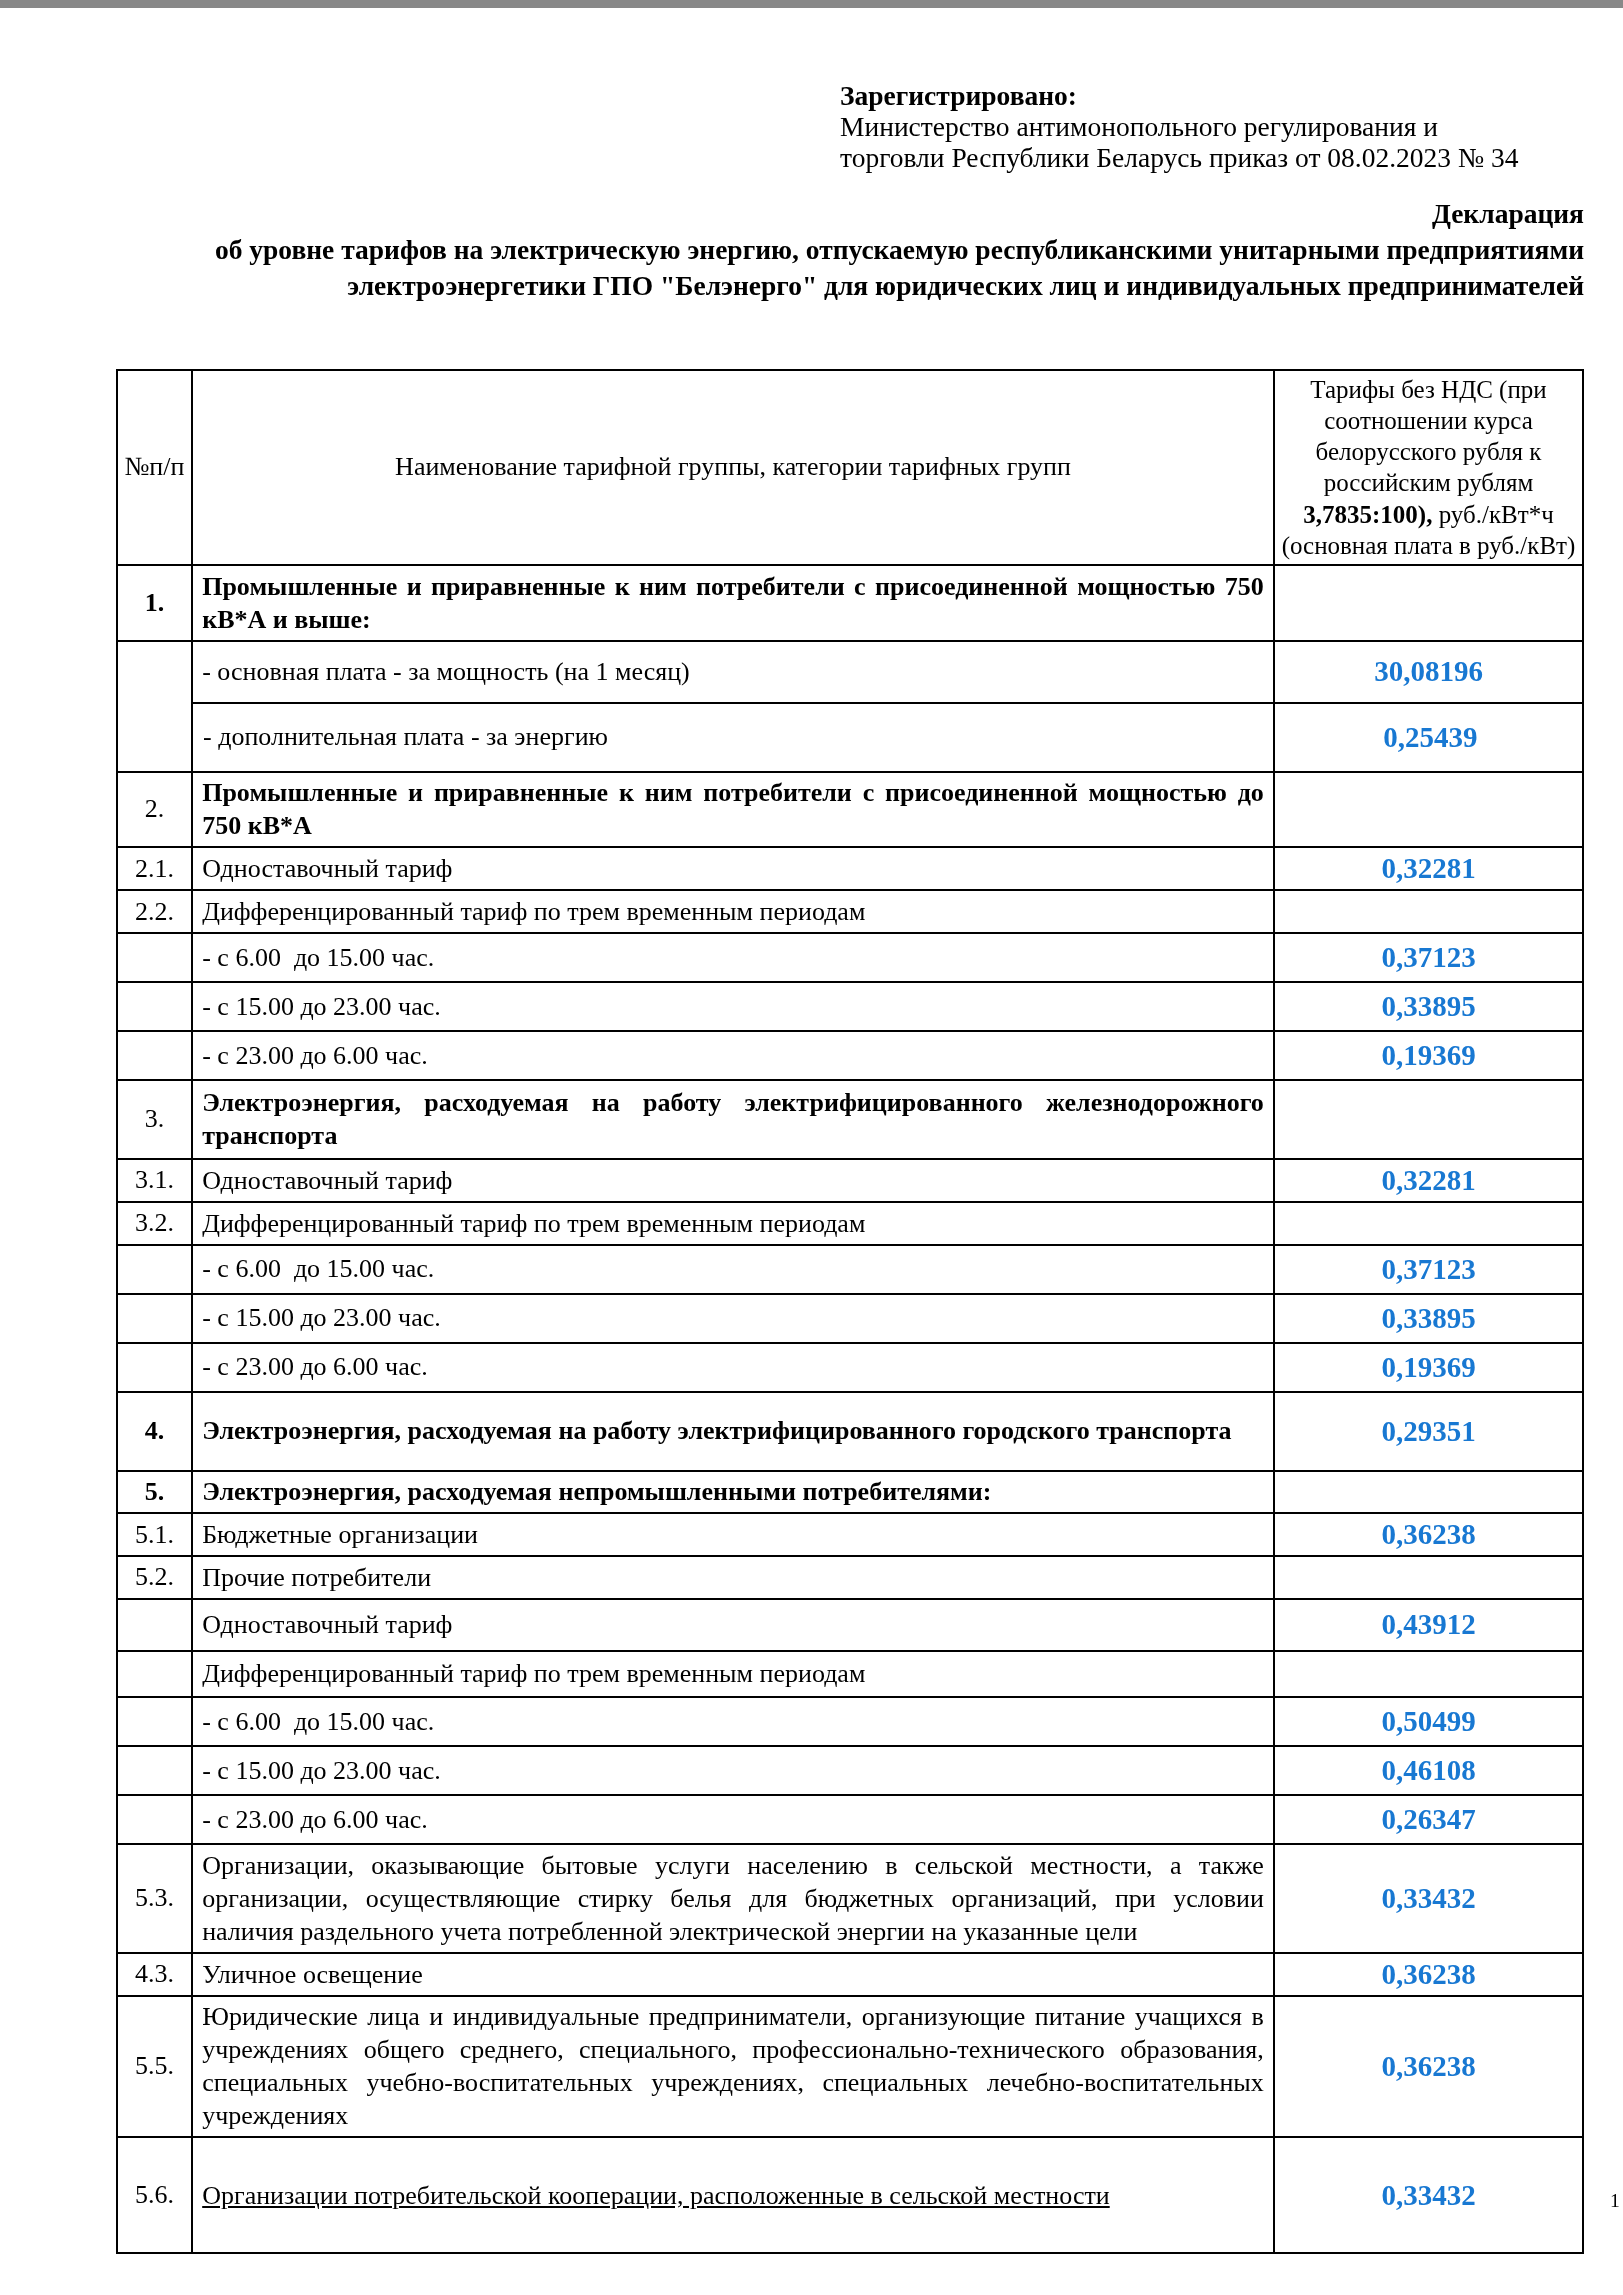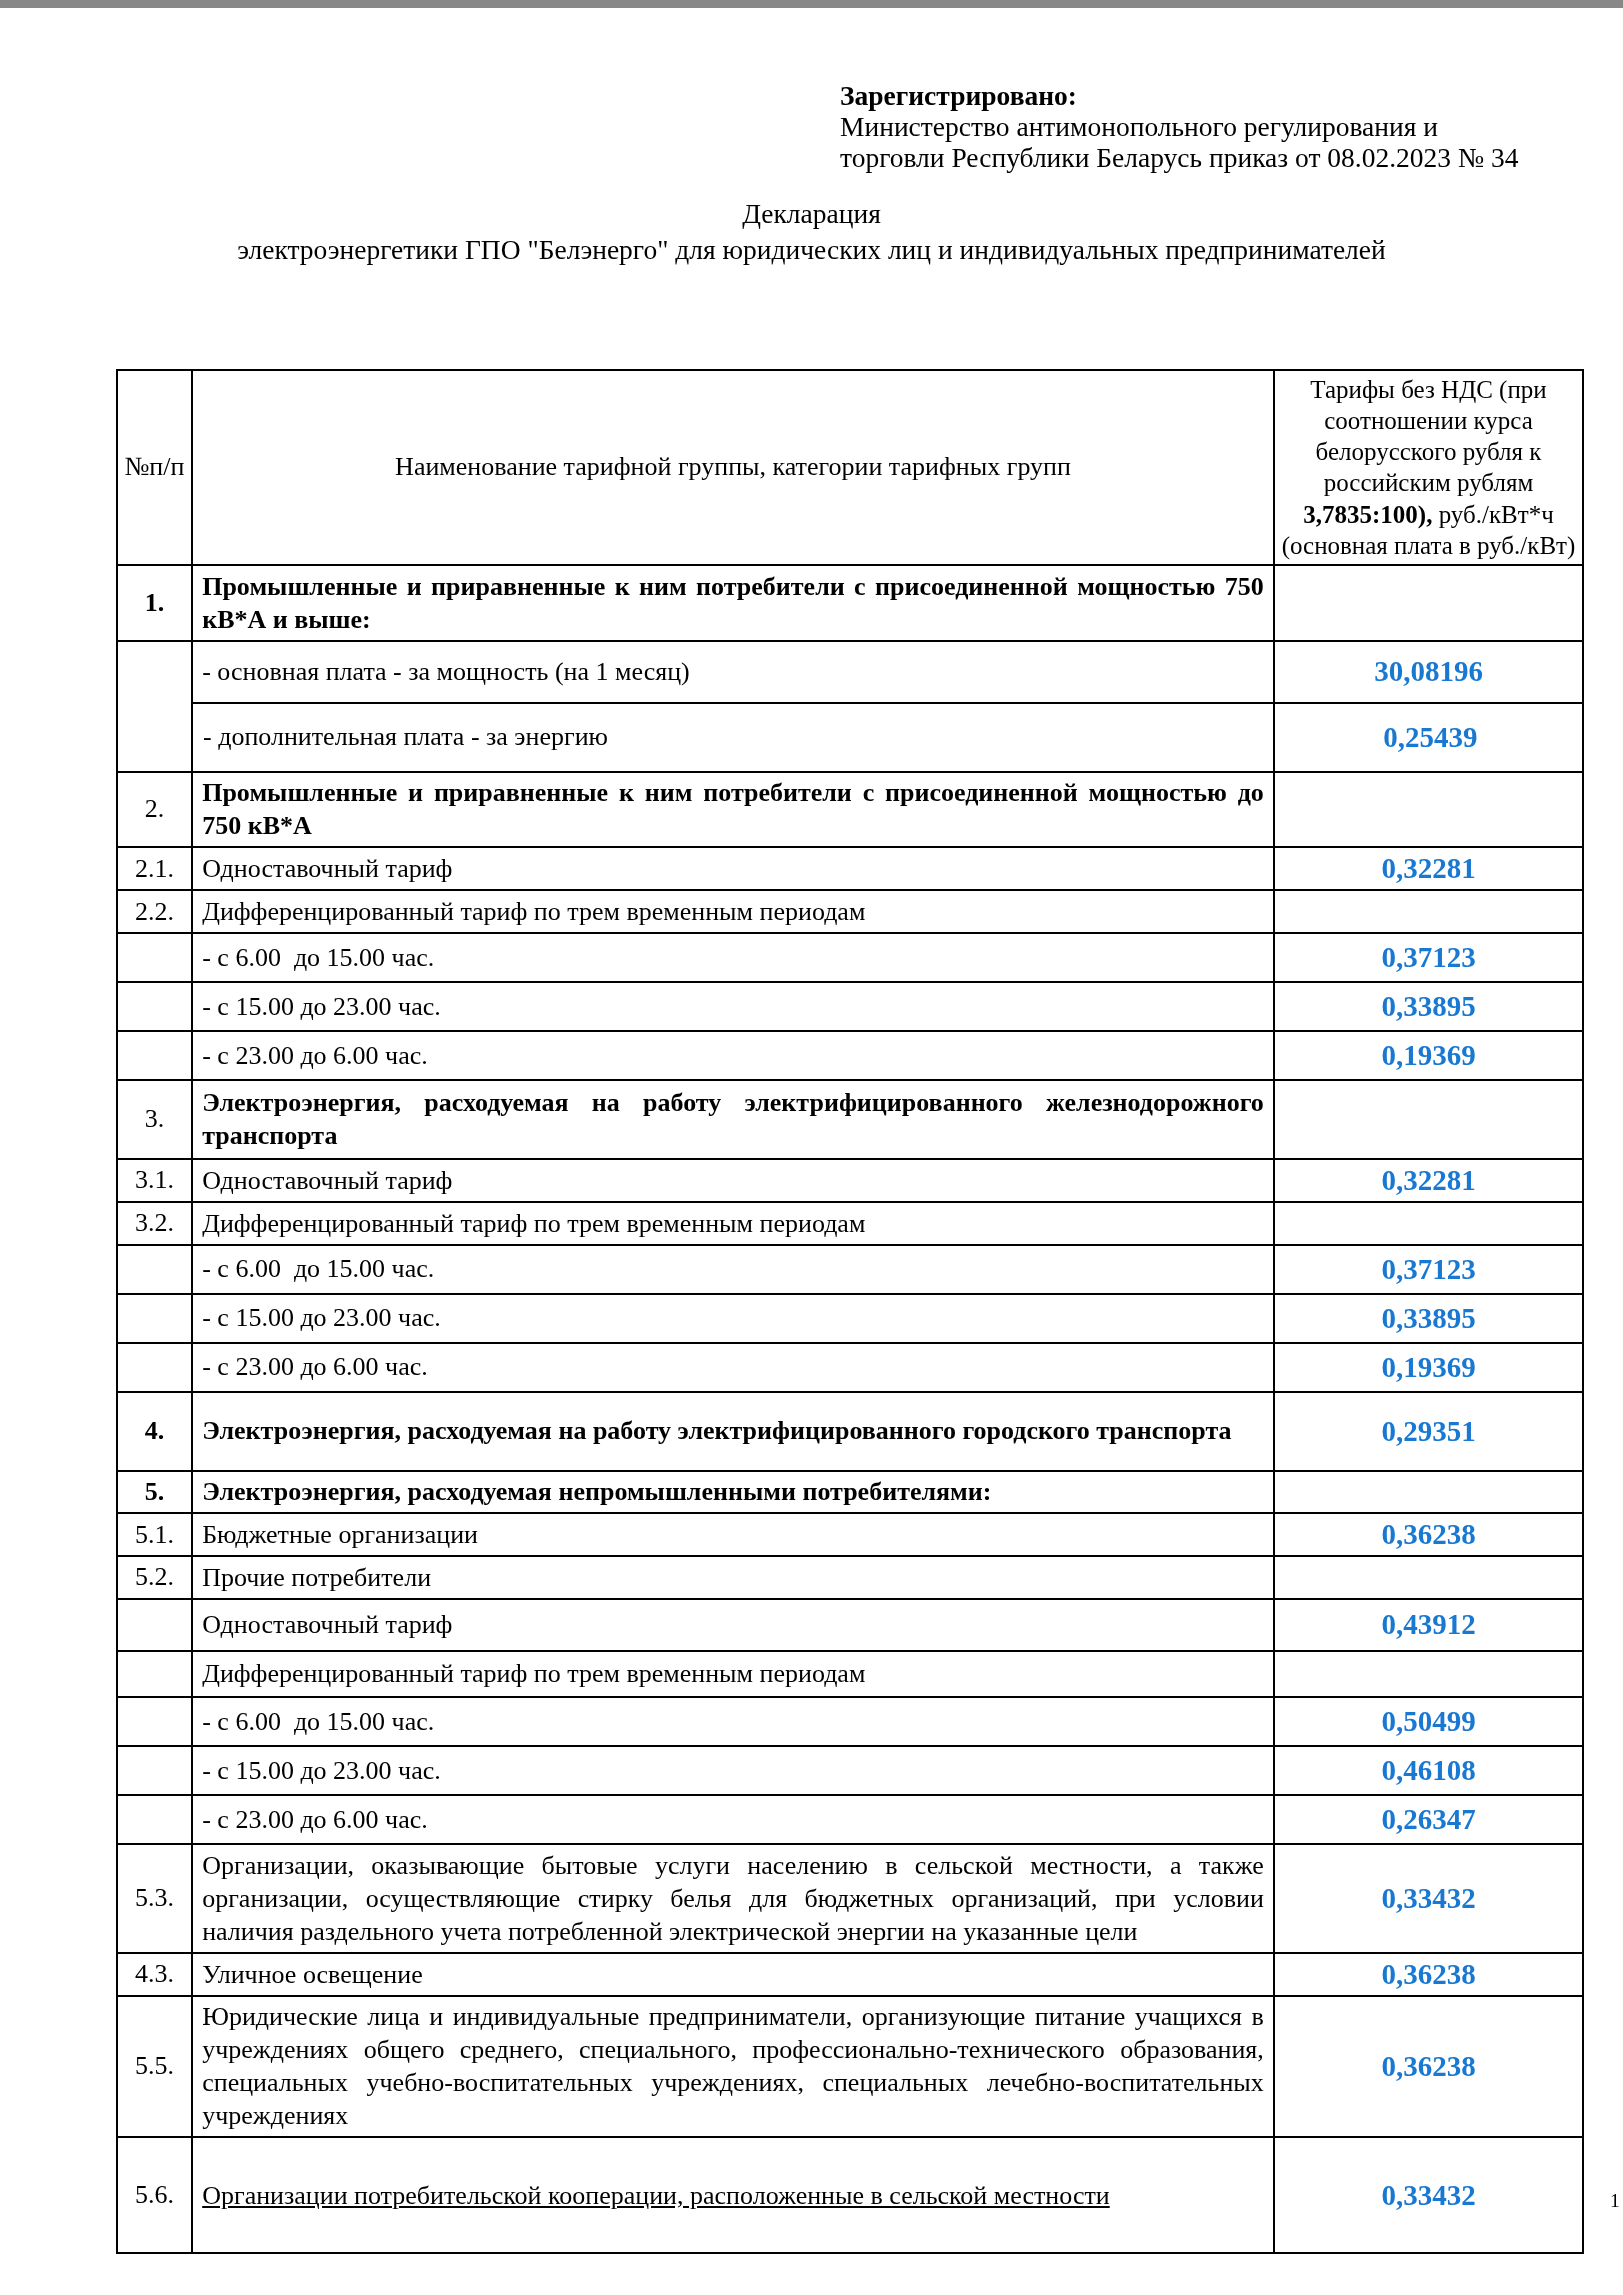--- a/index.html
+++ b/index.html
@@ -13,21 +13,21 @@
     margin-top:8px;
   }
   
   .reg-block{
     position:absolute;left:840px;top:73px;
     font-size:27.5px;line-height:1.12;
   }
   .reg-label{font-weight:bold;}
   .title-block{
     position:absolute;top:188px;left:39px;right:39px;
-    text-align:center;font-weight:normal;font-size:27.5px;line-height:1.3;
+    text-align:right;font-weight:bold;font-size:27.5px;line-height:1.3;
   }
   .effective{
     position:absolute;top:294px;right:69px;
     font-weight:bold;font-style:italic;font-size:27.5px;
   }
   
   table.tariff{
     position:absolute;left:116px;top:361px;
     width:1465px;
     border-collapse:collapse;table-layout:fixed;
@@ -74,20 +74,21 @@
 <div class="page">
 
   <div class="reg-block">
     <div class="reg-label">Зарегистрировано:</div>
     <div>Министерство антимонопольного регулирования и</div>
     <div>торговли Республики Беларусь приказ от 08.02.2023 № 34</div>
   </div>
 
   <div class="title-block">
     <div>Декларация</div>
+    <div>об уровне тарифов на электрическую энергию, отпускаемую республиканскими унитарными предприятиями</div>
     <div>электроэнергетики ГПО "Белэнерго" для юридических лиц и индивидуальных предпринимателей</div>
   </div>
 
 
   <table class="tariff">
     <colgroup>
       <col class="c-num">
         <col class="c-name">
         <col class="c-val">
     </colgroup>

